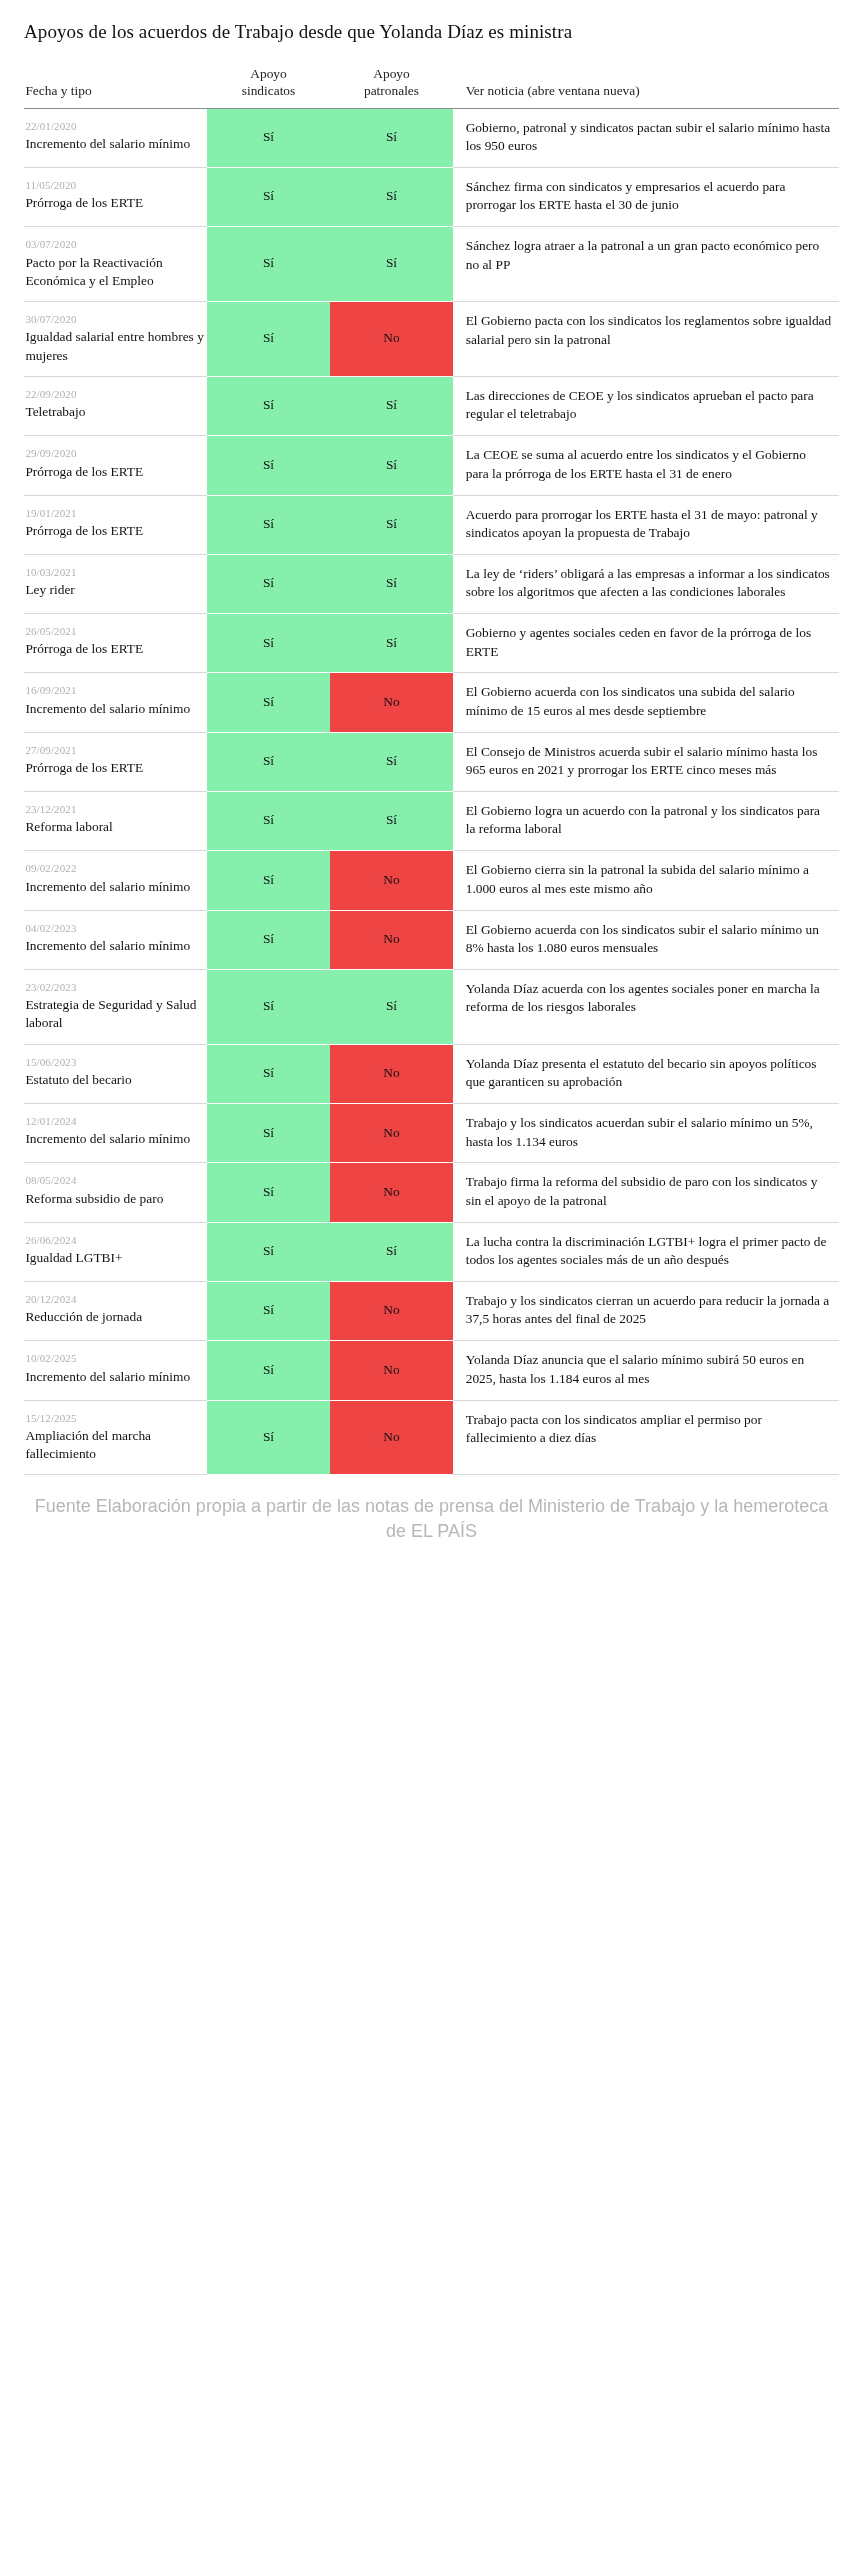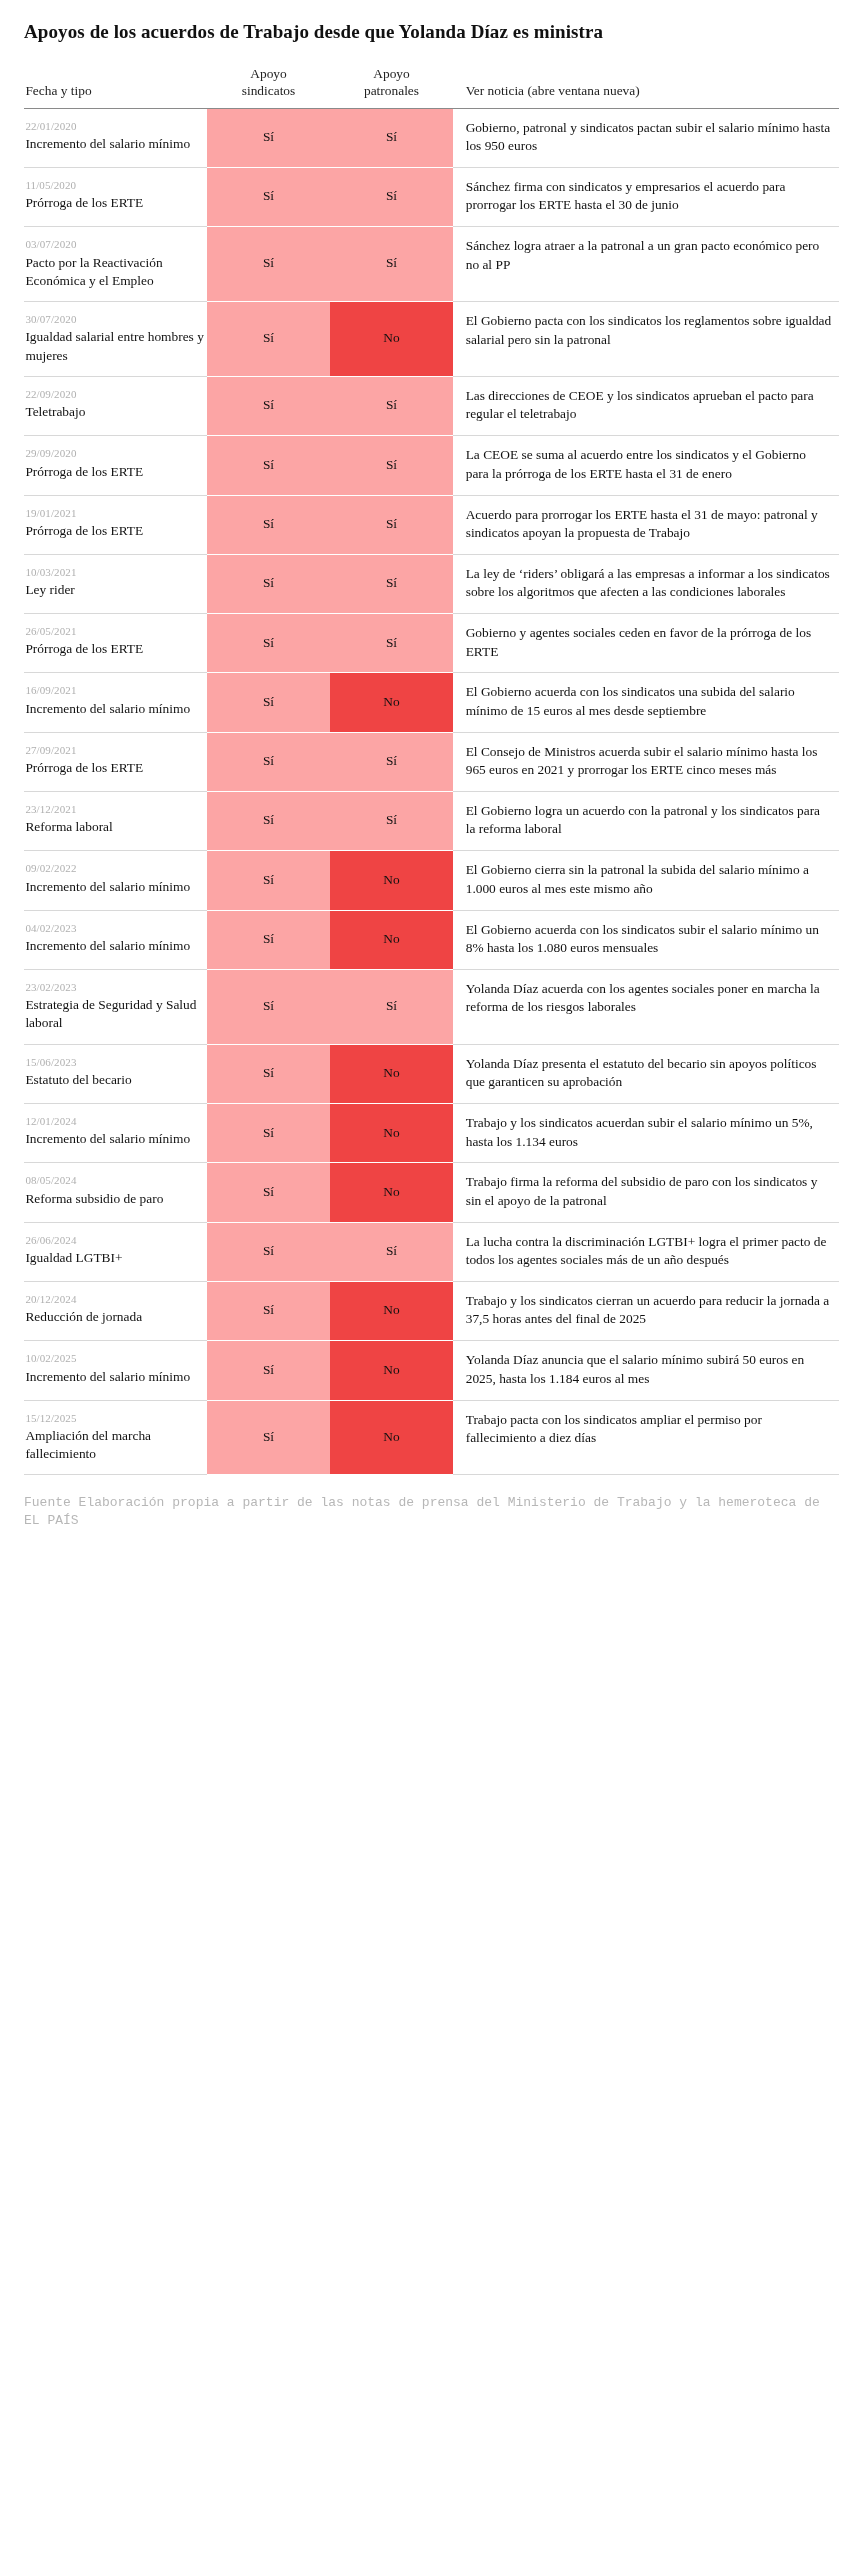--- a/index.html
+++ b/index.html
@@ -13,21 +13,21 @@
     color: #111111;
   }
   .page {
     width: 863px;
     box-sizing: border-box;
     padding: 20px 24px 0 24px;
   }
   .title {
     font-family: "Liberation Serif", serif;
     font-size: 19px;
-    font-weight: 700;
+    font-weight: 400;
     color: #111111;
     line-height: 1.25;
     margin: 0 0 21px 0;
     letter-spacing: 0.1px;
   }
   table.data {
     border-collapse: collapse;
     width: 815px;
     table-layout: fixed;
   }
@@ -86,40 +86,40 @@
     vertical-align: middle;
     font-family: "Liberation Serif", serif;
     font-size: 13.4px;
     color: #111111;
     border-bottom: 1.4px solid #ffffff;
     border-top: 1.4px solid #ffffff;
   }
   td.mark .inner {
     padding: 10px 0 11.3px 0;
   }
-  td.yes { background: #fca5a5; }
+  td.yes { background: #86efac; }
   td.no  { background: #ef4444; }
 
   td.news {
     padding: 10px 7px 11.3px 12.7px;
     font-family: "Liberation Serif", serif;
     font-size: 13.4px;
     line-height: 1.38;
     color: #111111;
   }
   tbody tr.row td.sep-line {
     border-bottom: 0.7px solid #d8d8d8;
   }
   .footer {
     width: 815px;
     margin: 18.4px 0 0 0;
     padding-bottom: 18.4px;
-    text-align: left;
-    font-family: Liberation Mono, monospace;
-    font-size: 13px;
+    text-align: center;
+    font-family: Liberation Sans, sans-serif;
+    font-size: 18px;
     color: #b7b7b7;
     line-height: 1.4;
   }
 </style>
 </head>
 <body>
 
 <div class="page">
 
   <h1 class="title">Apoyos de los acuerdos de Trabajo desde que Yolanda Díaz es ministra</h1>

